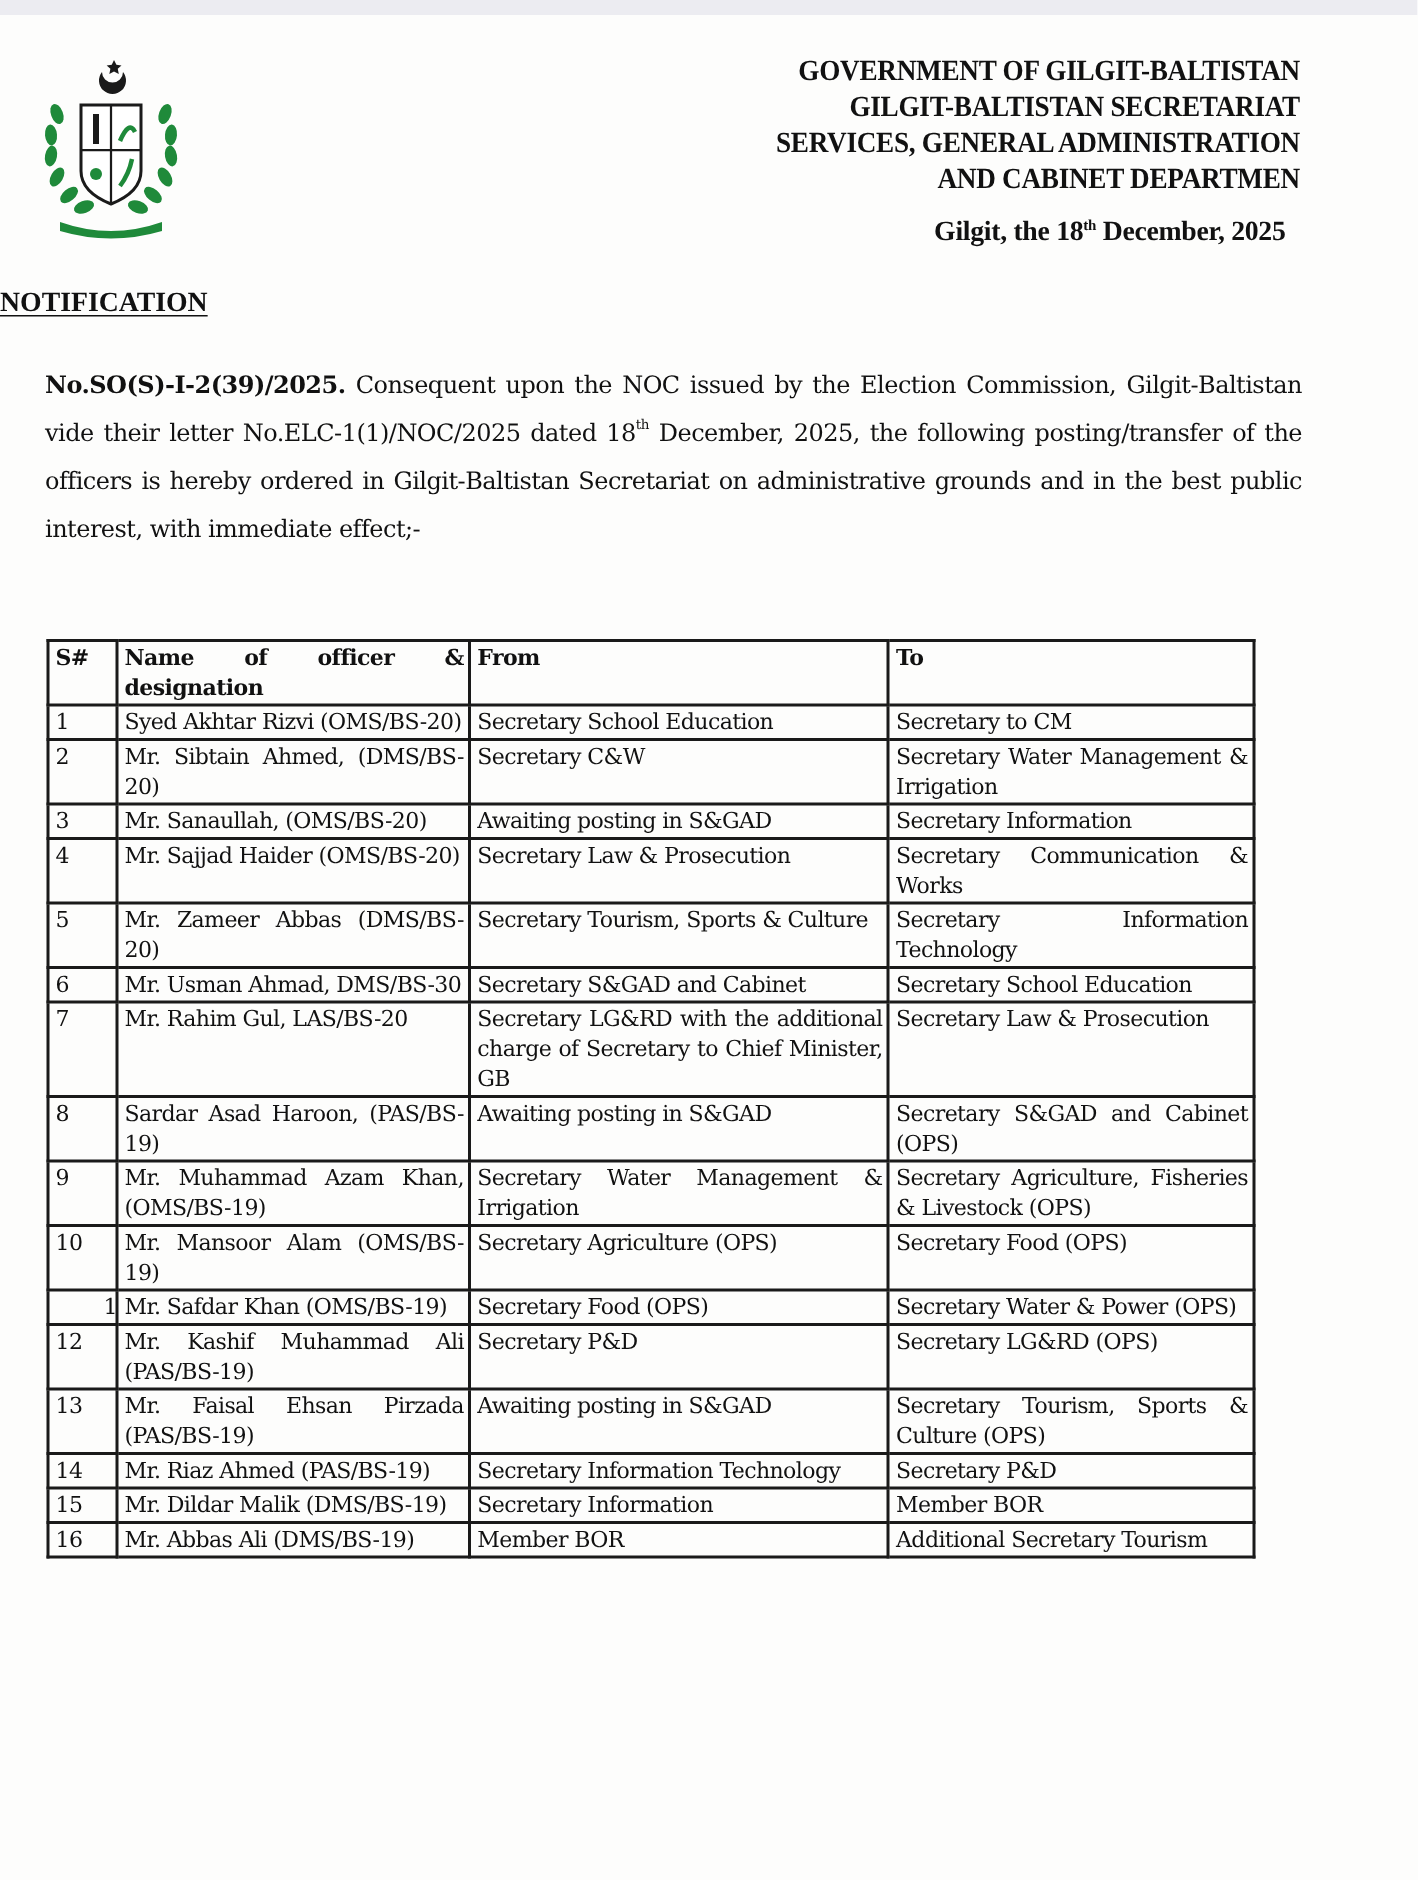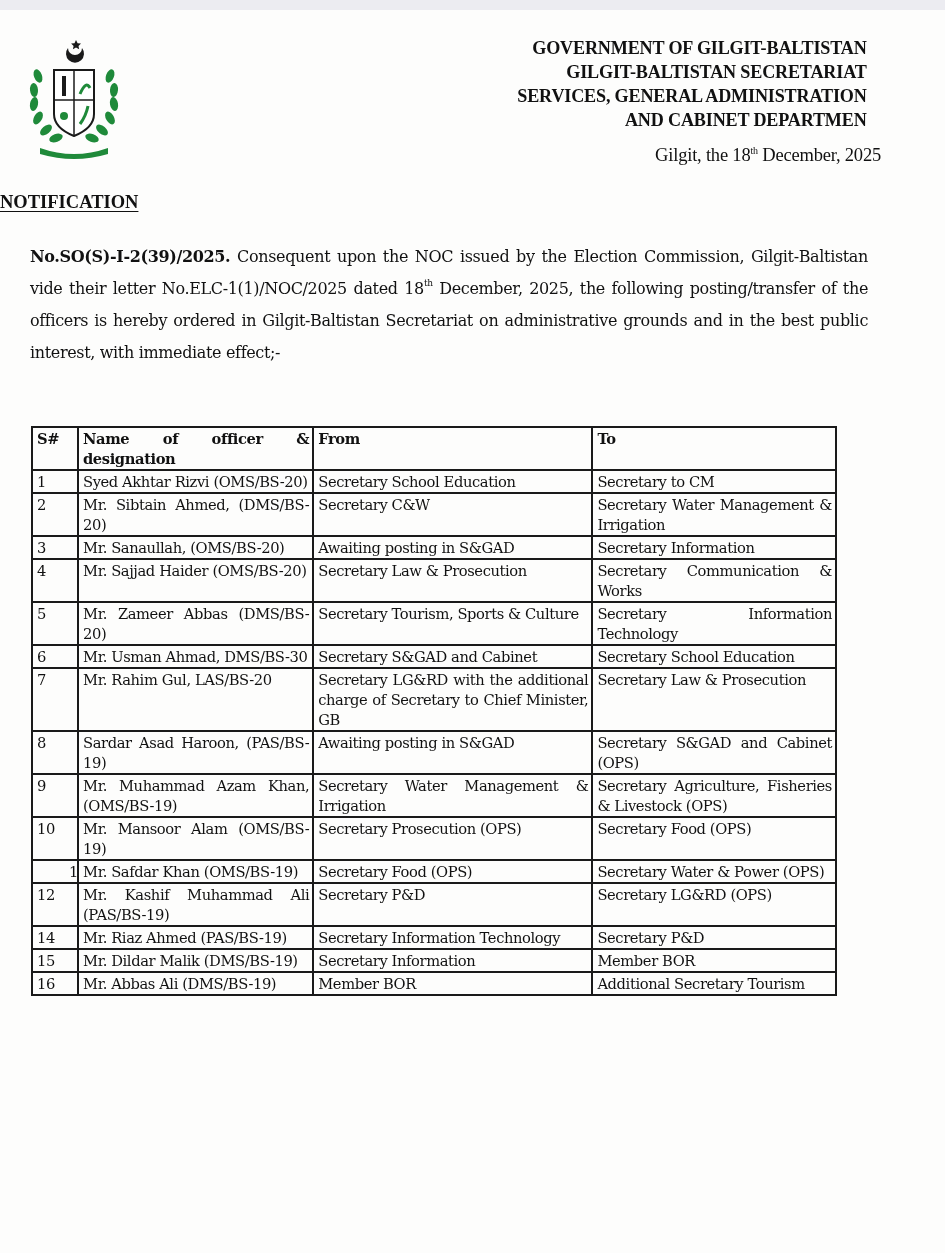--- a/index.html
+++ b/index.html
@@ -17,23 +17,23 @@
   .emblem {
     position: absolute; left: 24px; top: 36px; width: 100px; height: 128px;
   }
   .header {
     position: absolute; right: 78px; top: 36px; text-align: right;
     font-family: "Liberation Serif", "DejaVu Serif", serif;
     font-weight: bold; font-size: 19.5px; line-height: 24px;
     letter-spacing: -0.2px; transform: scaleX(0.93); transform-origin: right top;
   }
   .dateline {
-    position: absolute; right: 64px; top: 145px;
+    position: absolute; right: 88px; top: 145px;
     font-family: "Liberation Serif", "DejaVu Serif", serif;
-    font-size: 18.5px; font-weight: normal; letter-spacing: -0.2px;
+    font-size: 18.5px; font-weight: bold; letter-spacing: -0.2px;
   }
   .dateline sup { font-size: 10px; vertical-align: 7px; }
   .title {
     position: absolute; left: 0; width: 898px; top: 192px; text-align: left;
     font-family: "Liberation Serif", "DejaVu Serif", serif;
     font-weight: bold; font-size: 18.5px; text-decoration: underline;
     text-underline-offset: 3px;
   }
   .para {
     position: absolute; left: 30px; top: 241px; width: 838px;
@@ -174,36 +174,42 @@
       </tr>
       <tr>
         <td style="text-align: left;">9</td>
         <td>Mr. Muhammad Azam Khan, (OMS/BS-19)</td>
         <td>Secretary Water Management &amp; Irrigation</td>
         <td>Secretary Agriculture, Fisheries &amp; Livestock (OPS)</td>
       </tr>
       <tr>
         <td style="text-align: left;">10</td>
         <td>Mr. Mansoor Alam (OMS/BS-19)</td>
-        <td>Secretary Prosecution (OPS)</td>
+        <td>Secretary Agriculture (OPS)</td>
         <td>Secretary Food (OPS)</td>
       </tr>
       <tr>
         <td style="text-align: left; padding-left: 36px;">11</td>
         <td>Mr. Safdar Khan (OMS/BS-19)</td>
         <td>Secretary Food (OPS)</td>
         <td>Secretary Water &amp; Power (OPS)</td>
       </tr>
       <tr>
         <td style="text-align: right;">12</td>
         <td>Mr. Kashif Muhammad Ali (PAS/BS-19)</td>
         <td>Secretary P&amp;D</td>
         <td>Secretary LG&amp;RD (OPS)</td>
       </tr>
       <tr>
+        <td style="text-align: left;">13</td>
+        <td>Mr. Faisal Ehsan Pirzada (PAS/BS-19)</td>
+        <td>Awaiting posting in S&amp;GAD</td>
+        <td>Secretary Tourism, Sports &amp; Culture (OPS)</td>
+      </tr>
+      <tr>
         <td style="text-align: center;">14</td>
         <td>Mr. Riaz Ahmed (PAS/BS-19)</td>
         <td>Secretary Information Technology</td>
         <td>Secretary P&amp;D</td>
       </tr>
       <tr>
         <td style="text-align: left;">15</td>
         <td>Mr. Dildar Malik (DMS/BS-19)</td>
         <td>Secretary Information</td>
         <td>Member BOR</td>

